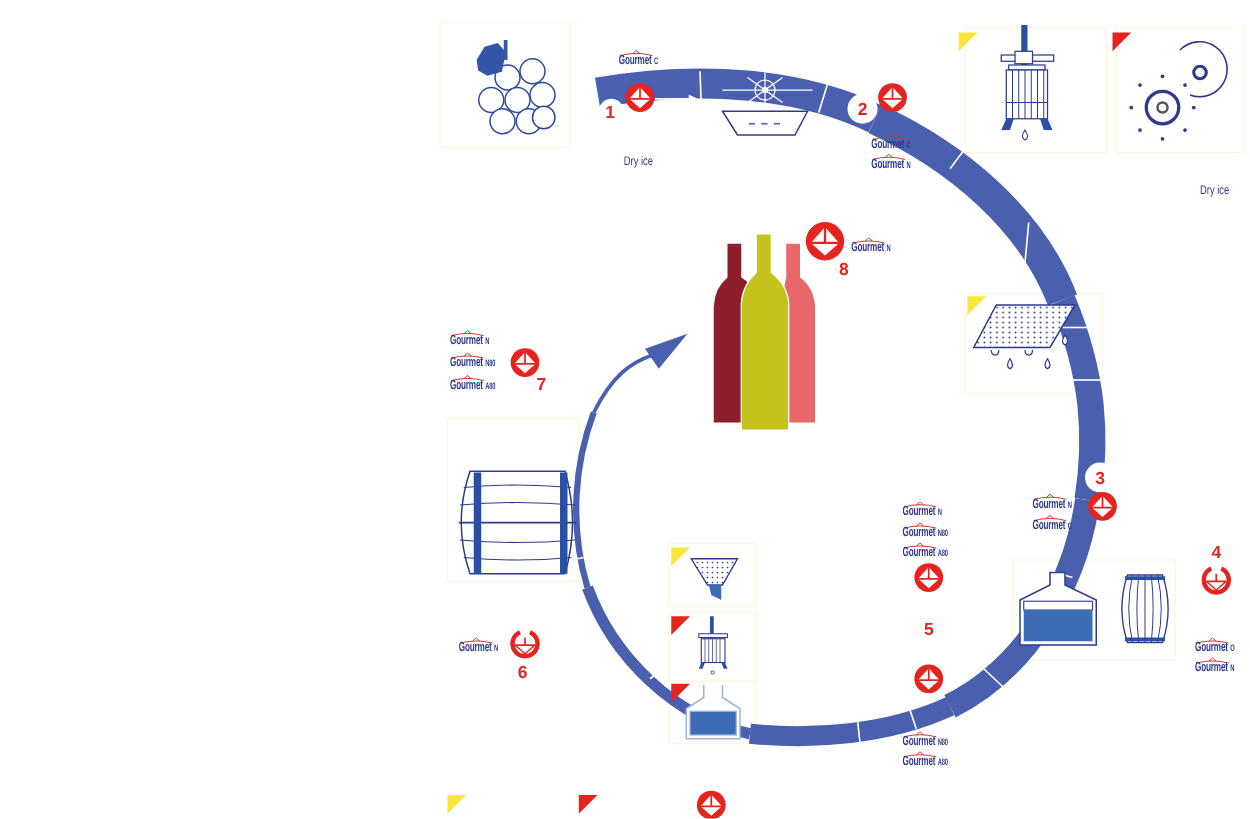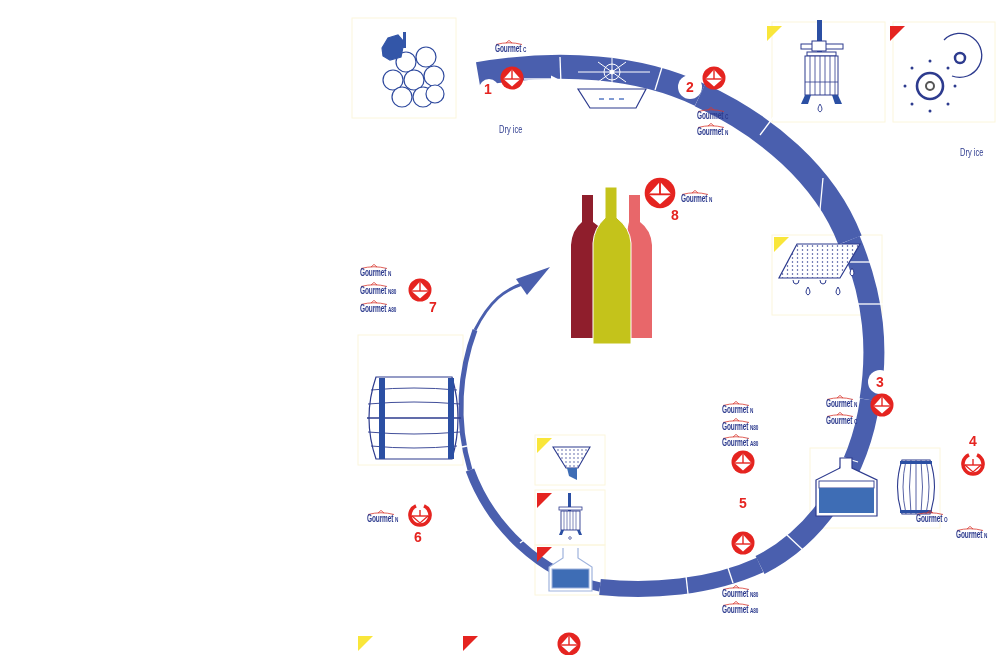--- a/index.html
+++ b/index.html
@@ -326,21 +326,21 @@
     <div class="txt"><span>Gourmet</span><span class="var">N</span></div>
   </div>
   <div class="logo" style="left:826px;top:412px">
     <svg class="roof" viewBox="0 0 28 5">
         <path d="M1,4.5 Q14,1 27,4.5" stroke="#d8372f" fill="none" stroke-width=".8"></path>
         <path d="M11,3 L14,.4 L17,3" stroke="#d8372f" fill="none" stroke-width=".8"></path>
       </svg>
     <div class="txt"><span>Gourmet</span><span class="var">C</span></div>
   </div>
 
-  <div class="logo" style="left:916px;top:510px">
+  <div class="logo" style="left:956px;top:510px">
     <svg class="roof" viewBox="0 0 28 5">
         <path d="M1,4.5 Q14,1 27,4.5" stroke="#d8372f" fill="none" stroke-width=".8"></path>
         <path d="M11,3 L14,.4 L17,3" stroke="#d8372f" fill="none" stroke-width=".8"></path>
       </svg>
     <div class="txt"><span>Gourmet</span><span class="var">O</span></div>
   </div>
   <div class="logo" style="left:956px;top:526px">
     <svg class="roof" viewBox="0 0 28 5">
         <path d="M1,4.5 Q14,1 27,4.5" stroke="#d8372f" fill="none" stroke-width=".8"></path>
         <path d="M11,3 L14,.4 L17,3" stroke="#d8372f" fill="none" stroke-width=".8"></path>

